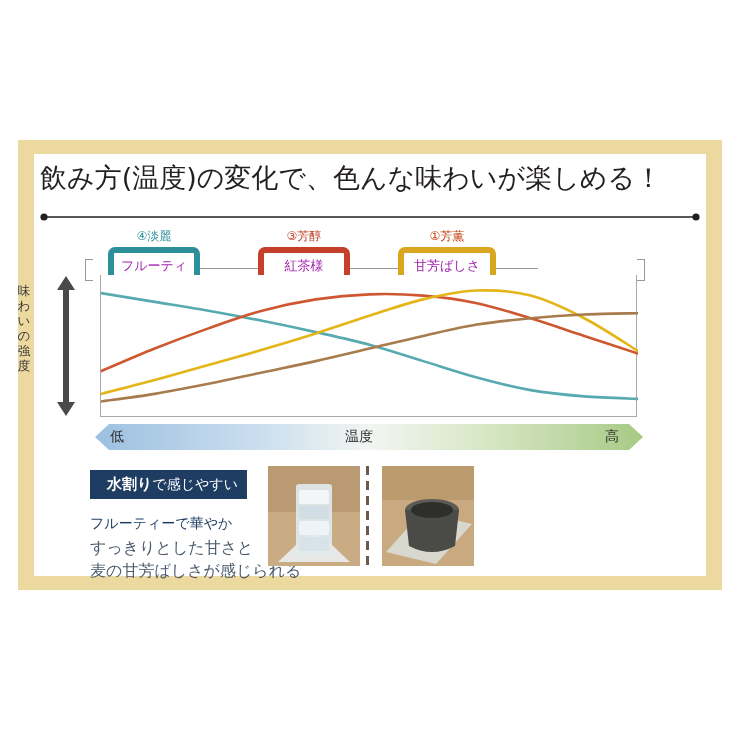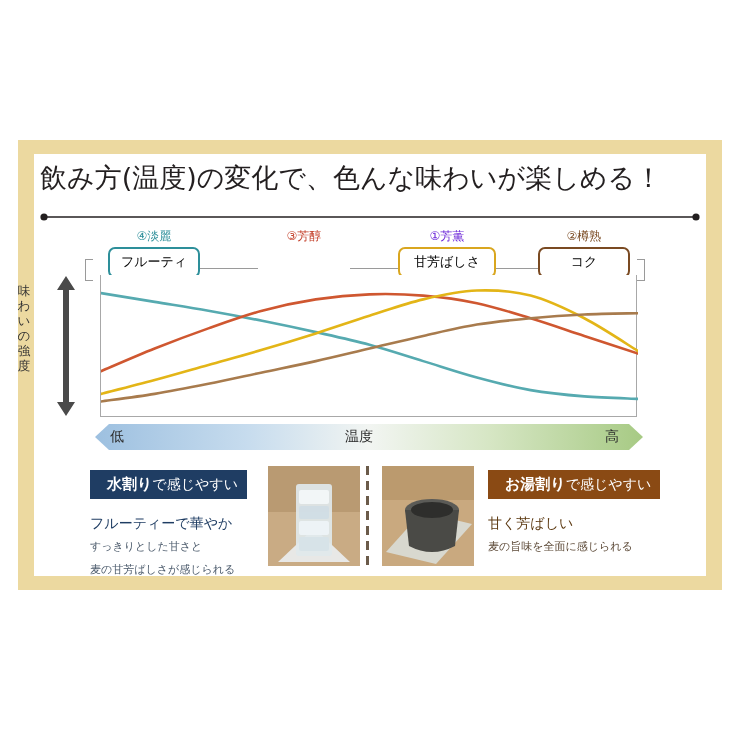--- a/index.html
+++ b/index.html
@@ -34,22 +34,22 @@
 
   
   .cat{
     position:absolute;text-align:center;
   }
   .cat-num{
     font-size:12px;font-weight:normal;white-space:nowrap;margin-bottom:2px;
     font-family:"DejaVu Sans",sans-serif;
   }
   .cat-box{
-    border:2px solid #c2410c;border-radius:7px;background:#fff;
-    font-size:13px;color:#000000;padding:4px 0 5px 0;white-space:nowrap;
+    border:6px solid #c2410c;border-radius:7px;background:#fff;
+    font-size:13px;color:#a21caf;padding:4px 0 5px 0;white-space:nowrap;
     font-family:"DejaVu Sans",sans-serif;
   }
   .connector{
     position:absolute;height:1px;background:#9a9a9a;top:268px;
   }
   .bracket-l,.bracket-r{
     position:absolute;width:7px;height:20px;top:259px;
   }
   .bracket-l{border-left:1px solid #9a9a9a;border-top:1px solid #9a9a9a;border-bottom:1px solid #9a9a9a;left:85px;}
   .bracket-r{border-right:1px solid #9a9a9a;border-top:1px solid #9a9a9a;border-bottom:1px solid #9a9a9a;left:637px;}
@@ -87,22 +87,22 @@
     display:inline-block;color:#fff;padding:4px 9px 5px 9px;white-space:nowrap;
     font-family:"DejaVu Sans",sans-serif;
   }
   .hd-big{font-size:15px;font-weight:bold;margin-left:8px;}
   .hd-small{font-size:14px;font-family:Liberation Mono, monospace;}
   .panel-sub{
     margin-top:16px;font-size:14px;font-weight:normal;white-space:nowrap;
     font-family:"DejaVu Sans",sans-serif;
   }
   .panel-desc{
-    margin-top:7px;font-size:11px;line-height:15px;color:#4b5a6b;white-space:nowrap;
-    font-family:Liberation Mono, monospace;
+    margin-top:7px;font-size:16px;line-height:15px;color:#4b5a6b;white-space:nowrap;
+    font-family:Liberation Serif, serif;
   }
   .panel-desc.brown{color:#5d4a38;}
 
   
   .photo{position:absolute;top:466px;width:92px;height:100px;overflow:hidden;}
   .dash-div{
     position:absolute;left:366px;top:466px;width:3px;height:100px;
     background:repeating-linear-gradient(to bottom,#6b5b4a 0 9px,transparent 9px 15px);
   }
 </style>
@@ -123,28 +123,25 @@
       <circle cx="656" cy="5" r="3.6" fill="#231f20"></circle>
     </svg>
   </div>
 
   <div class="cat" id="cat0" style="left:108px;top:228px;width:92px;">
     <div class="cat-num" id="cnum0" style="color: rgb(45, 143, 154);">④淡麗</div>
     <div class="cat-box" id="cbox0" style="border-color: rgb(45, 143, 154);">フルーティ</div>
   </div>
   <div class="cat" id="cat1" style="left:258px;top:228px;width:92px;">
     <div class="cat-num" id="cnum1" style="color: rgb(196, 64, 42);">③芳醇</div>
+    <div class="cat-box" id="cbox1" style="border-color: rgb(196, 64, 42);">紅茶様</div>
   </div>
   <div class="cat" id="cat2" style="left:398px;top:228px;width:98px;">
-    <div class="cat-num" id="cnum2" style="color: #6d28d9;">①芳薫</div>
+    <div class="cat-num" id="cnum2" style="color: #c2410c;">①芳薫</div>
     <div class="cat-box" id="cbox2" style="border-color: rgb(217, 166, 31);">甘芳ばしさ</div>
-  </div>
-  <div class="cat" id="cat3" style="left:538px;top:228px;width:92px;">
-    <div class="cat-num" id="cnum3" style="color: rgb(122, 74, 34);">②樽熟</div>
-    <div class="cat-box" id="cbox3" style="border-color: rgb(122, 74, 34);">コク</div>
   </div>
 
   <div class="bracket-l"></div>
   <div class="connector" style="left:200px;width:58px;"></div>
   <div class="connector" style="left:350px;width:48px;"></div>
   <div class="connector" style="left:496px;width:42px;"></div>
   <div class="bracket-r"></div>
 
   <div class="yaxis-label">味わいの強度</div>
   <div class="yarrow">
@@ -206,21 +203,14 @@
     <svg width="92" height="100">
       <rect width="92" height="100" fill="#c9a97f"></rect>
       <rect x="0" y="0" width="92" height="34" fill="#bb9a6e"></rect>
       <polygon points="4,86 40,46 90,58 54,98" fill="#d8d8cf"></polygon>
       <ellipse cx="50" cy="44" rx="27" ry="11" fill="#5b5b57"></ellipse>
       <path d="M23 44 L27 80 Q50 92 73 80 L77 44 Z" fill="#4a4a46"></path>
       <ellipse cx="50" cy="44" rx="21" ry="8" fill="#2e2e2c"></ellipse>
     </svg>
   </div>
 
-  <div class="panel" style="left:488px;">
-    <div class="panel-hd" id="hd1" style="background: rgb(138, 74, 20);">
-      <span class="hd-big">お湯割り</span><span class="hd-small">で感じやすい</span>
-    </div>
-    <div class="panel-sub" id="sub1" style="color: rgb(93, 58, 18);">甘く芳ばしい</div>
-    <div class="panel-desc brown">麦の旨味を全面に感じられる</div>
-  </div>
 
 </div>
 
 </body></html>

